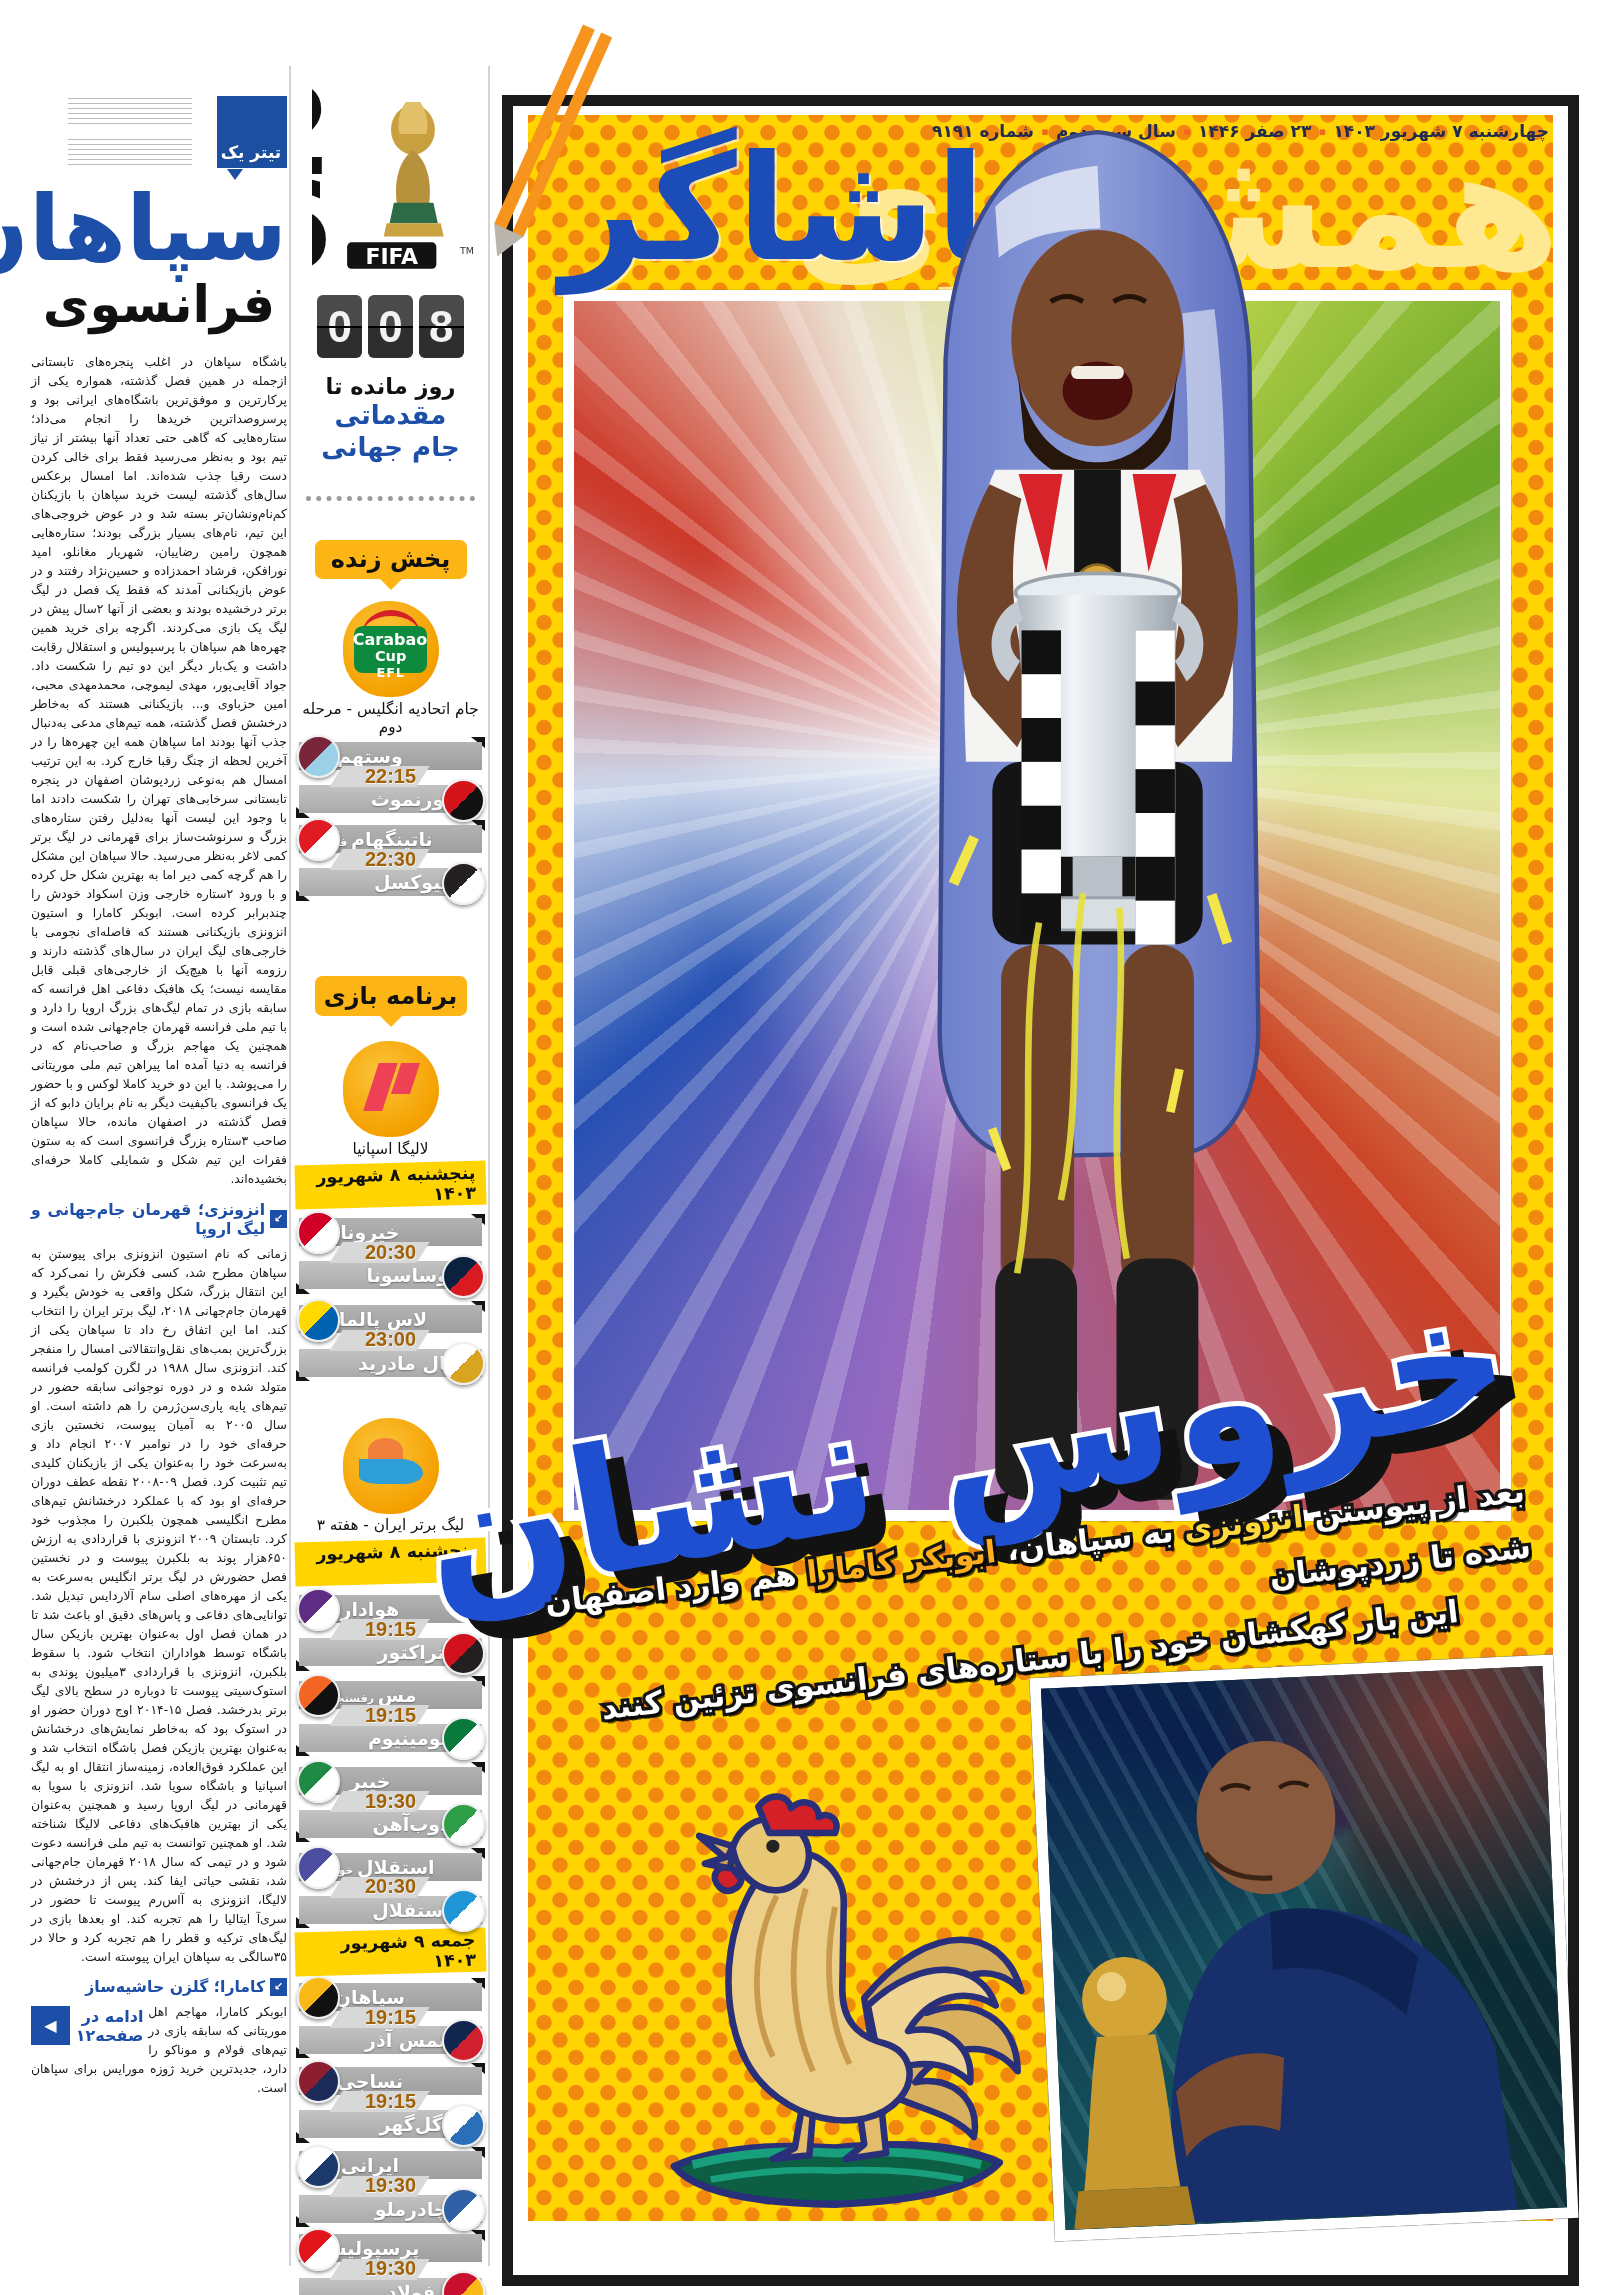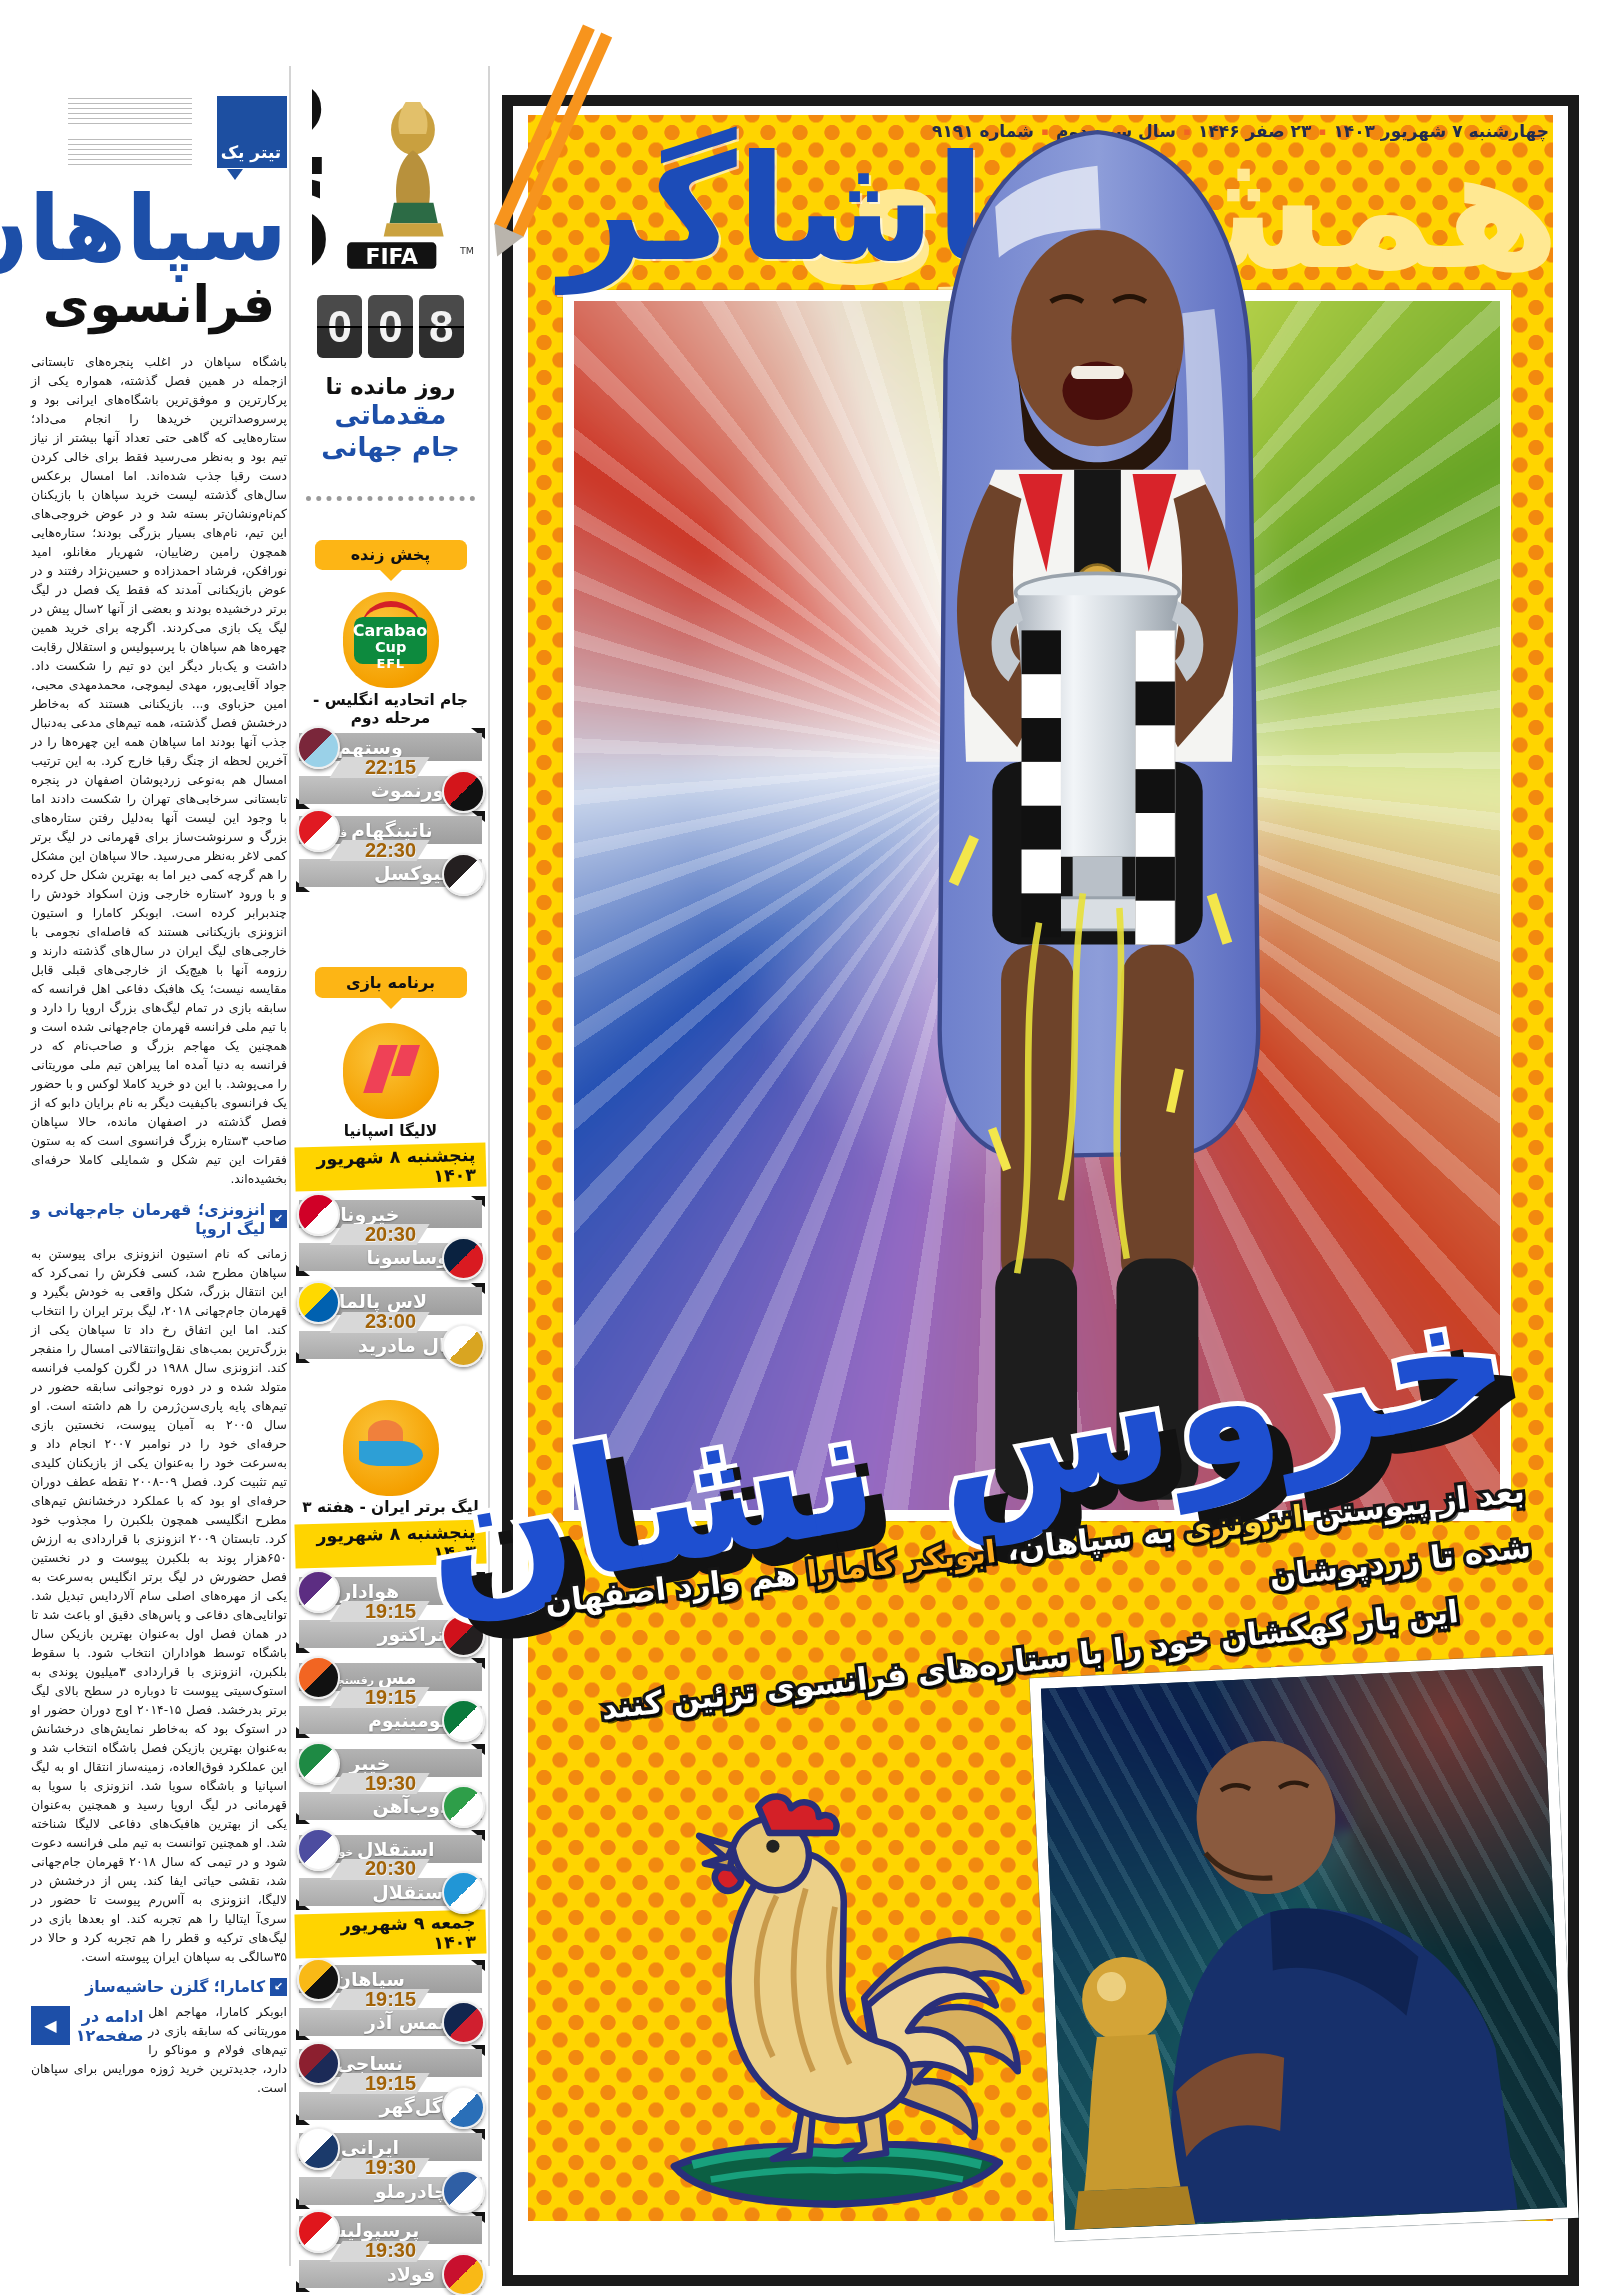--- a/index.html
+++ b/index.html
@@ -34,26 +34,26 @@
   .flip-clock{display:flex;justify-content:center;gap:5.8px;margin-top:16px;direction:ltr;}
   .flip-card{position:relative;width:45px;height:63px;border-radius:5.8px;
     background:linear-gradient(#4a4a4a 0 49%,#161616 49% 52%,#2e2e2e 52%);
     color:#f2f2f2;font:800 44px "Liberation Sans",sans-serif;display:flex;align-items:center;justify-content:center;}
   .flip-card::after{content:'';position:absolute;left:0;right:0;top:49%;height:2.2px;background:#000;}
   .cap-black{margin-top:14.6px;text-align:center;font-size:22.6px;font-weight:800;color:#111;}
   .cap-blue{text-align:center;font-size:26px;font-weight:800;color:#1d4fa8;line-height:1.25;}
   .dot-sep{width:169px;margin:32px auto 0;border-top:5.1px dotted #9a9a9a;}
   .side-flow{margin-top:0;}
   .side-tag{position:relative;margin:0 auto;width:152px;background:#fdb515;border-radius:7.3px;
-    text-align:center;font-weight:800;font-size:16px;color:#111;padding:5.8px 0;}
+    text-align:center;font-weight:800;font-size:24px;color:#111;padding:5.8px 0;}
   .side-tag::after{content:'';position:absolute;left:50%;bottom:-11px;transform:translateX(-50%);
     border-left:12.4px solid transparent;border-right:12.4px solid transparent;border-top:12.4px solid #fdb515;}
   .league-logo{position:relative;width:96px;height:96px;margin:0 auto;border-radius:48% 52% 50% 46%;
     background:radial-gradient(circle at 40% 35%,#fbc53b,#f5a000 70%,#e88d00);}
-  .league-label{text-align:center;font-weight:700;font-size:15.3px;color:#111;margin-top:2.9px;}
+  .league-label{text-align:center;font-weight:400;font-size:15.3px;color:#111;margin-top:2.9px;}
   .date-strip{margin:5.8px auto 0;width:fit-content;background:#ffd400;padding:2.2px 10.2px;
     font-weight:800;font-size:17.5px;color:#111;transform:rotate(-1.5deg);}
   
   .carabao-inner{position:absolute;left:11.7px;top:25px;width:73px;height:47px;background:#0d8a3e;border-radius:8.8px;
     color:#fff;text-align:center;font-weight:800;line-height:1.0;padding-top:5.8px;box-sizing:border-box;font-size:16px;}
   .carabao-inner .c2{font-size:14.6px;}
   .carabao-inner .efl{display:block;font-size:13px;margin-top:2.2px;letter-spacing:0.7px;}
   .carabao-horns{position:absolute;left:19px;top:8.8px;width:58px;height:19px;
     border-top:6.6px solid #d42027;border-radius:50% 50% 0 0/100% 100% 0 0;}
   

